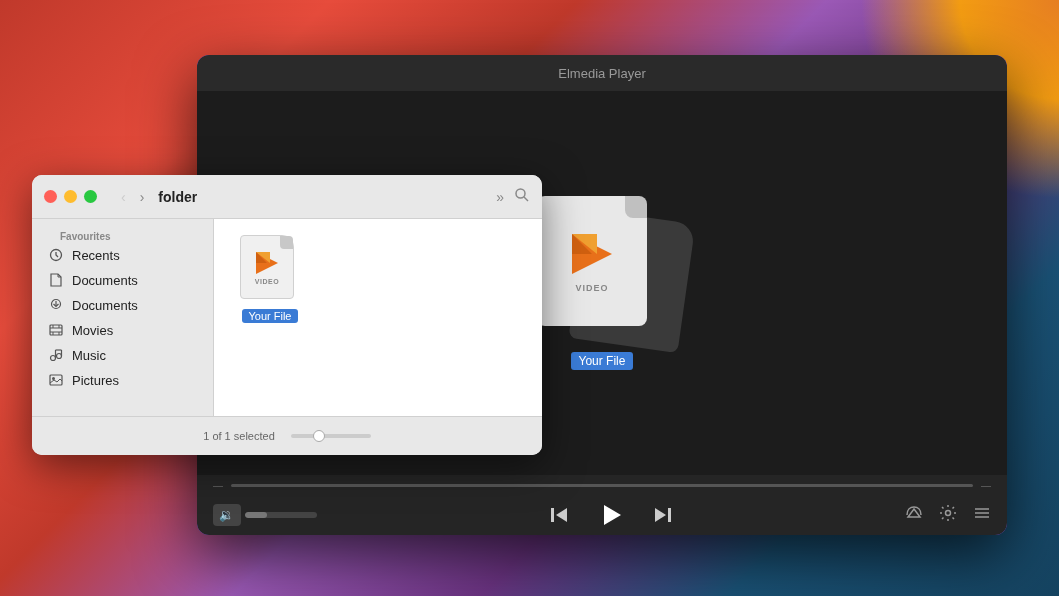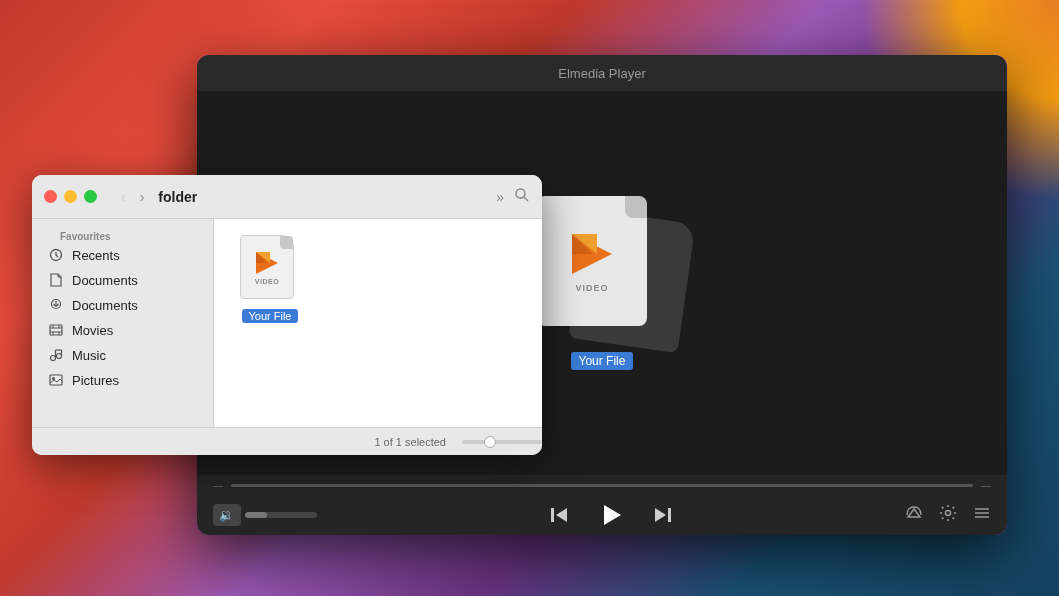--- a/index.html
+++ b/index.html
@@ -437,26 +437,26 @@
       color: white;
       font-size: 11px;
       padding: 1px 6px;
       border-radius: 3px;
       font-weight: 500;
       white-space: nowrap;
     }
 
     
     .finder-statusbar {
-      height: 28px;
+      height: 39px;
       background: #e8e8e8;
       border-top: 1px solid #d0d0d0;
       display: flex;
       align-items: center;
-      justify-content: flex-end;
+      justify-content: center;
       font-size: 11px;
       color: #666;
       gap: 8px;
       flex-shrink: 0;
       position: relative;
     }
 
     .status-slider {
       width: 80px;
       height: 4px;

